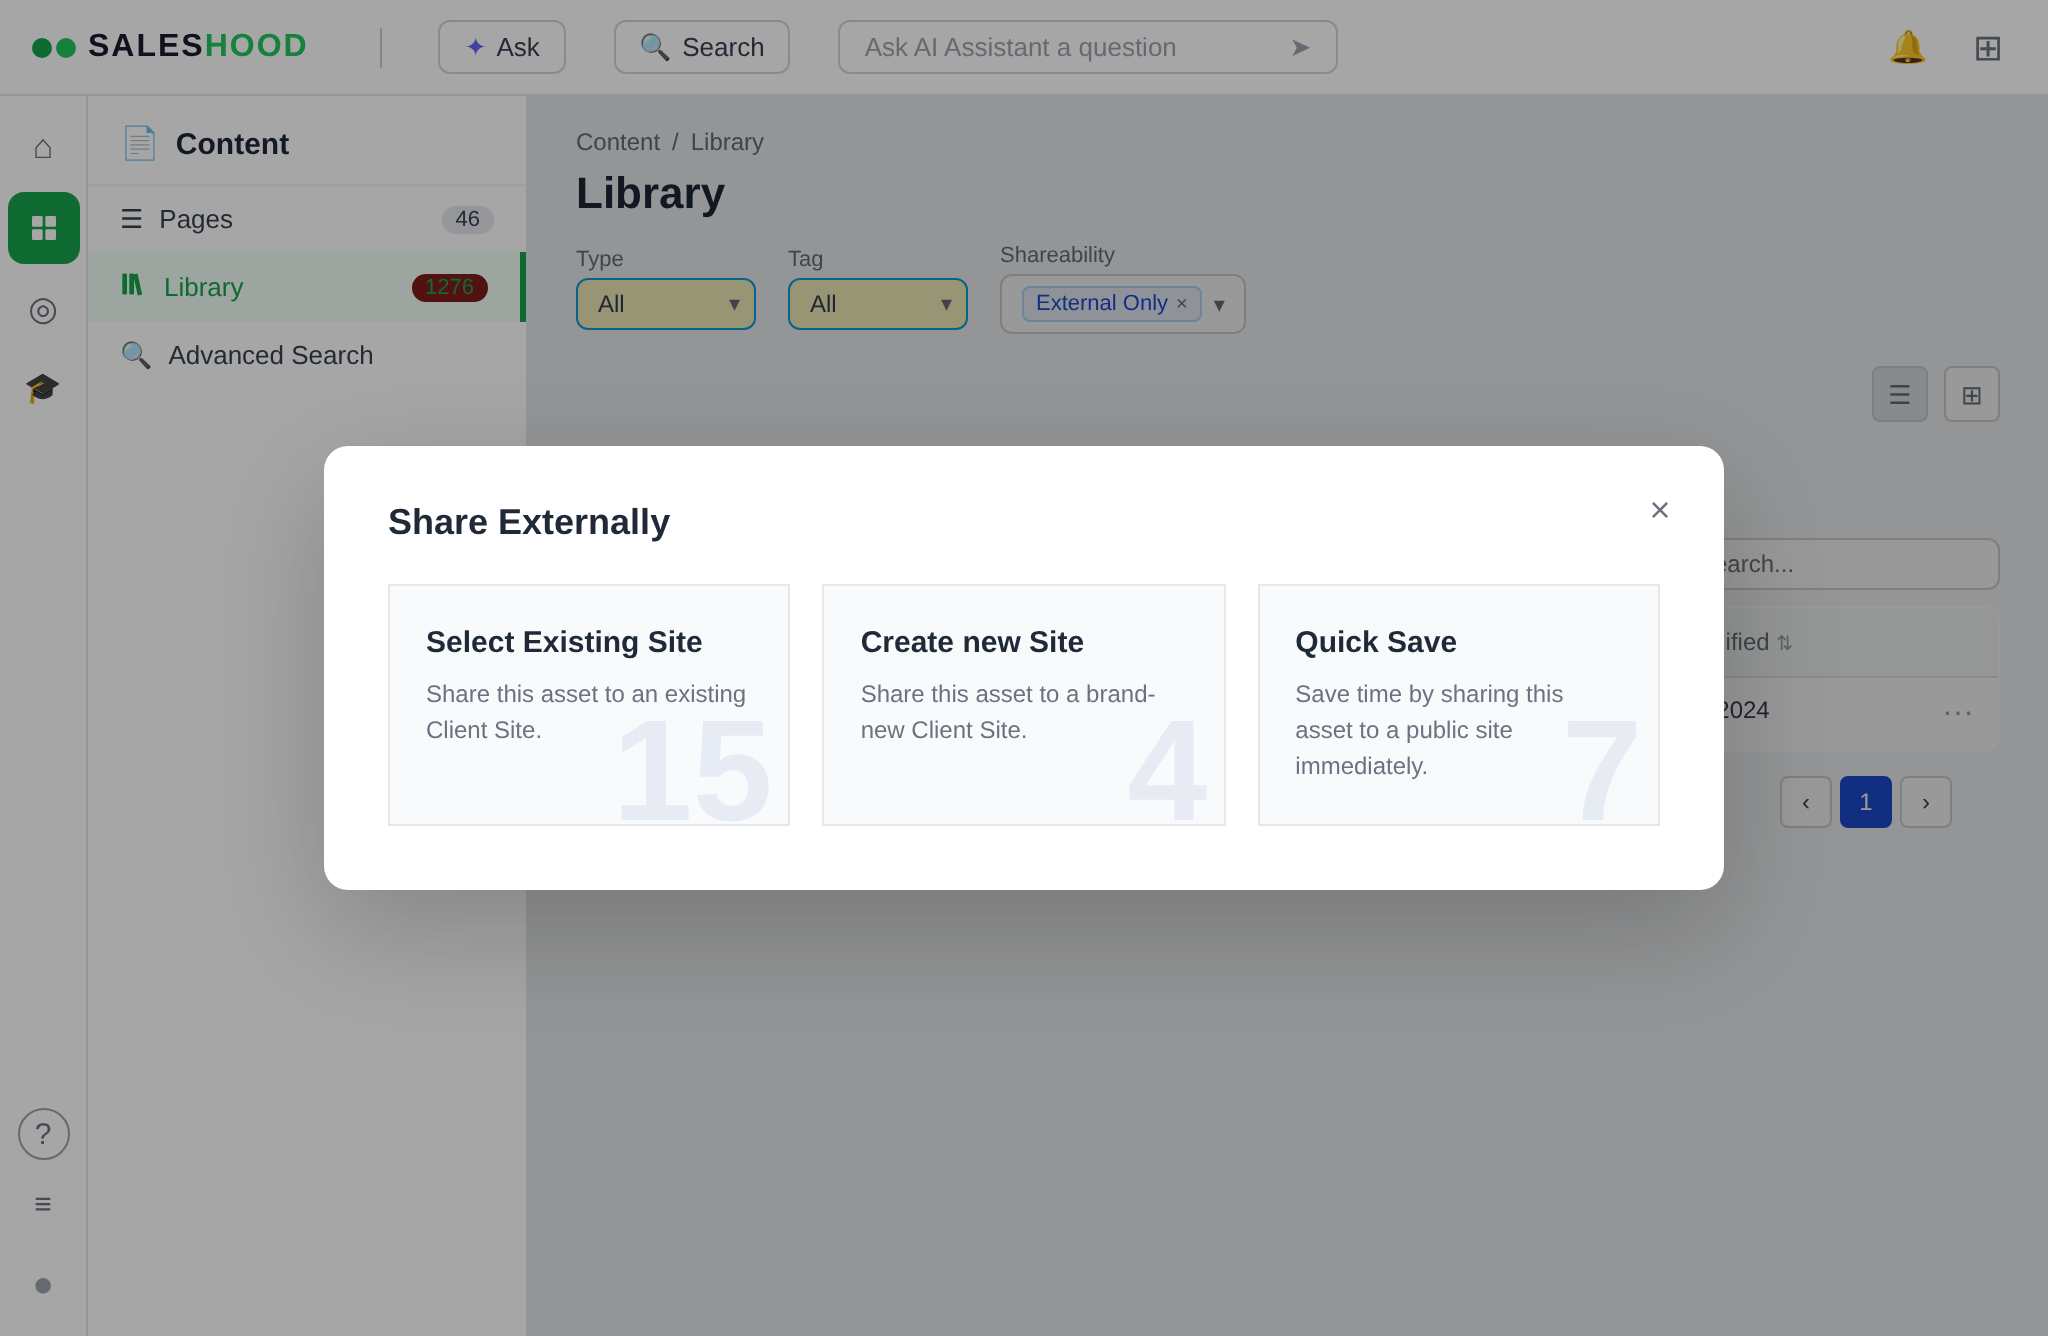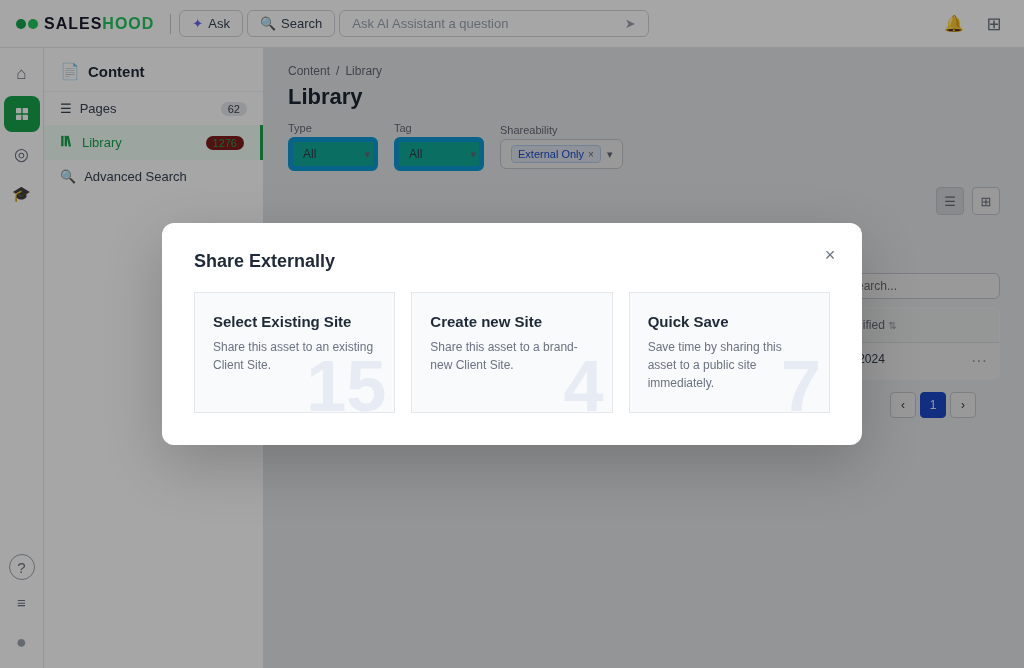--- a/index.html
+++ b/index.html
@@ -6,21 +6,21 @@
     body { font-family: -apple-system, BlinkMacSystemFont, 'Segoe UI', sans-serif; background: #f0f2f5; width: 1024px; height: 668px; overflow: hidden; position: relative; }
 
     
     .topnav {
       height: 48px;
       background: #fff;
       border-bottom: 1px solid #e2e6ea;
       display: flex;
       align-items: center;
       padding: 0 16px;
-      gap: 4px;
+      gap: 24px;
       position: relative;
       z-index: 10;
     }
     .logo-area {
       display: flex;
       align-items: center;
       gap: 6px;
       margin-right: 8px;
     }
     .nav-divider {
@@ -185,24 +185,24 @@
     .filters-bar {
       padding: 0 24px 16px;
       display: flex;
       align-items: center;
       gap: 16px;
     }
     .filter-group { display: flex; flex-direction: column; gap: 3px; }
     .filter-label { font-size: 11px; color: #6b7280; }
     .filter-select {
       padding: 5px 28px 5px 10px;
-      border: 5px solid #0ea5e9;
+      border: 1px solid #0ea5e9;
       border-radius: 6px;
       font-size: 12px;
-      background: #14b8a6;
+      background: #fef9c3;
       color: #374151;
       cursor: pointer;
       appearance: none;
       min-width: 90px;
       position: relative;
     }
     .filter-select-wrap {
       position: relative;
     }
     .filter-select-wrap::after {
@@ -537,21 +537,21 @@
   </div>
 
   <div class="content-sidebar">
     <div class="sidebar-header">
       <span style="font-size:16px;">📄</span>
       <span>Content</span>
     </div>
     <div class="sidebar-nav-item">
       <span>☰</span>
       <span>Pages</span>
-      <span class="badge">62</span>
+      <span class="badge">46</span>
     </div>
     <div class="sidebar-nav-item active">
       <span style="font-size:13px;">
         <svg width="14" height="14" viewBox="0 0 24 24" fill="currentColor">
             <rect x="2" y="3" width="4" height="18" rx="1"></rect>
             <rect x="8" y="3" width="4" height="18" rx="1"></rect>
             <path d="M15 3l4 18-3.8.8L11.2 3.8z"></path>
           </svg>
       </span>
       <span>Library</span>

